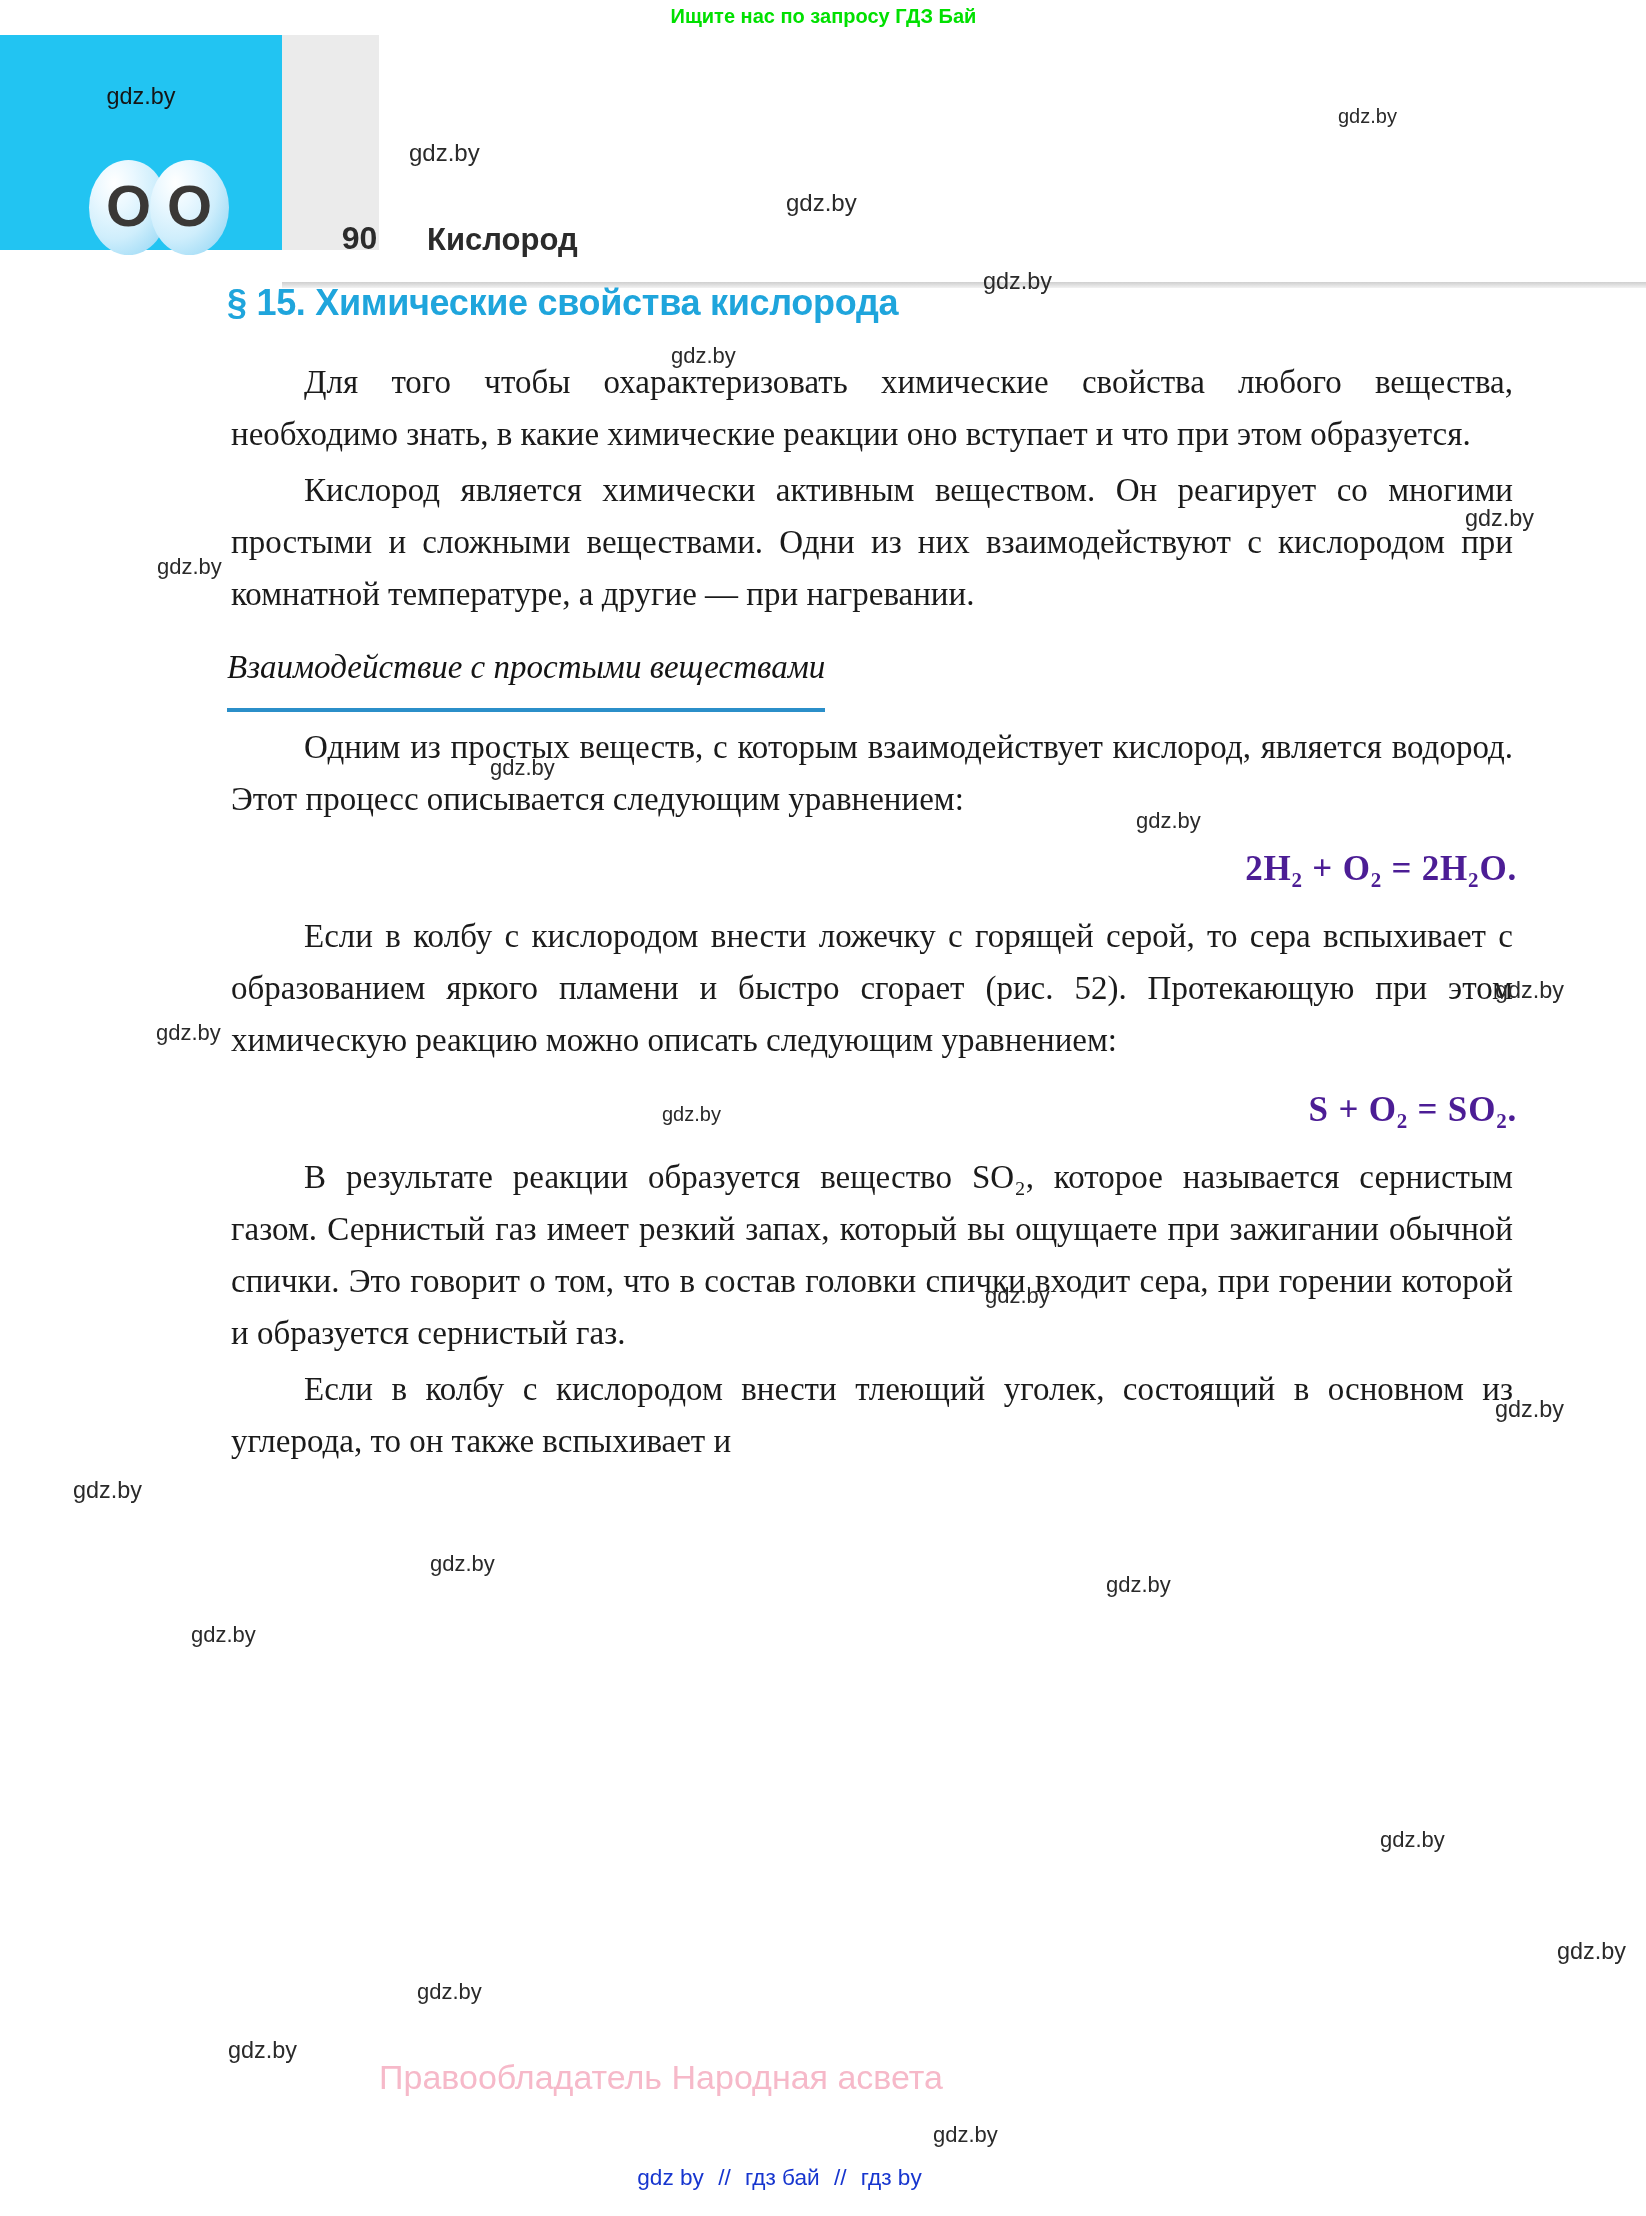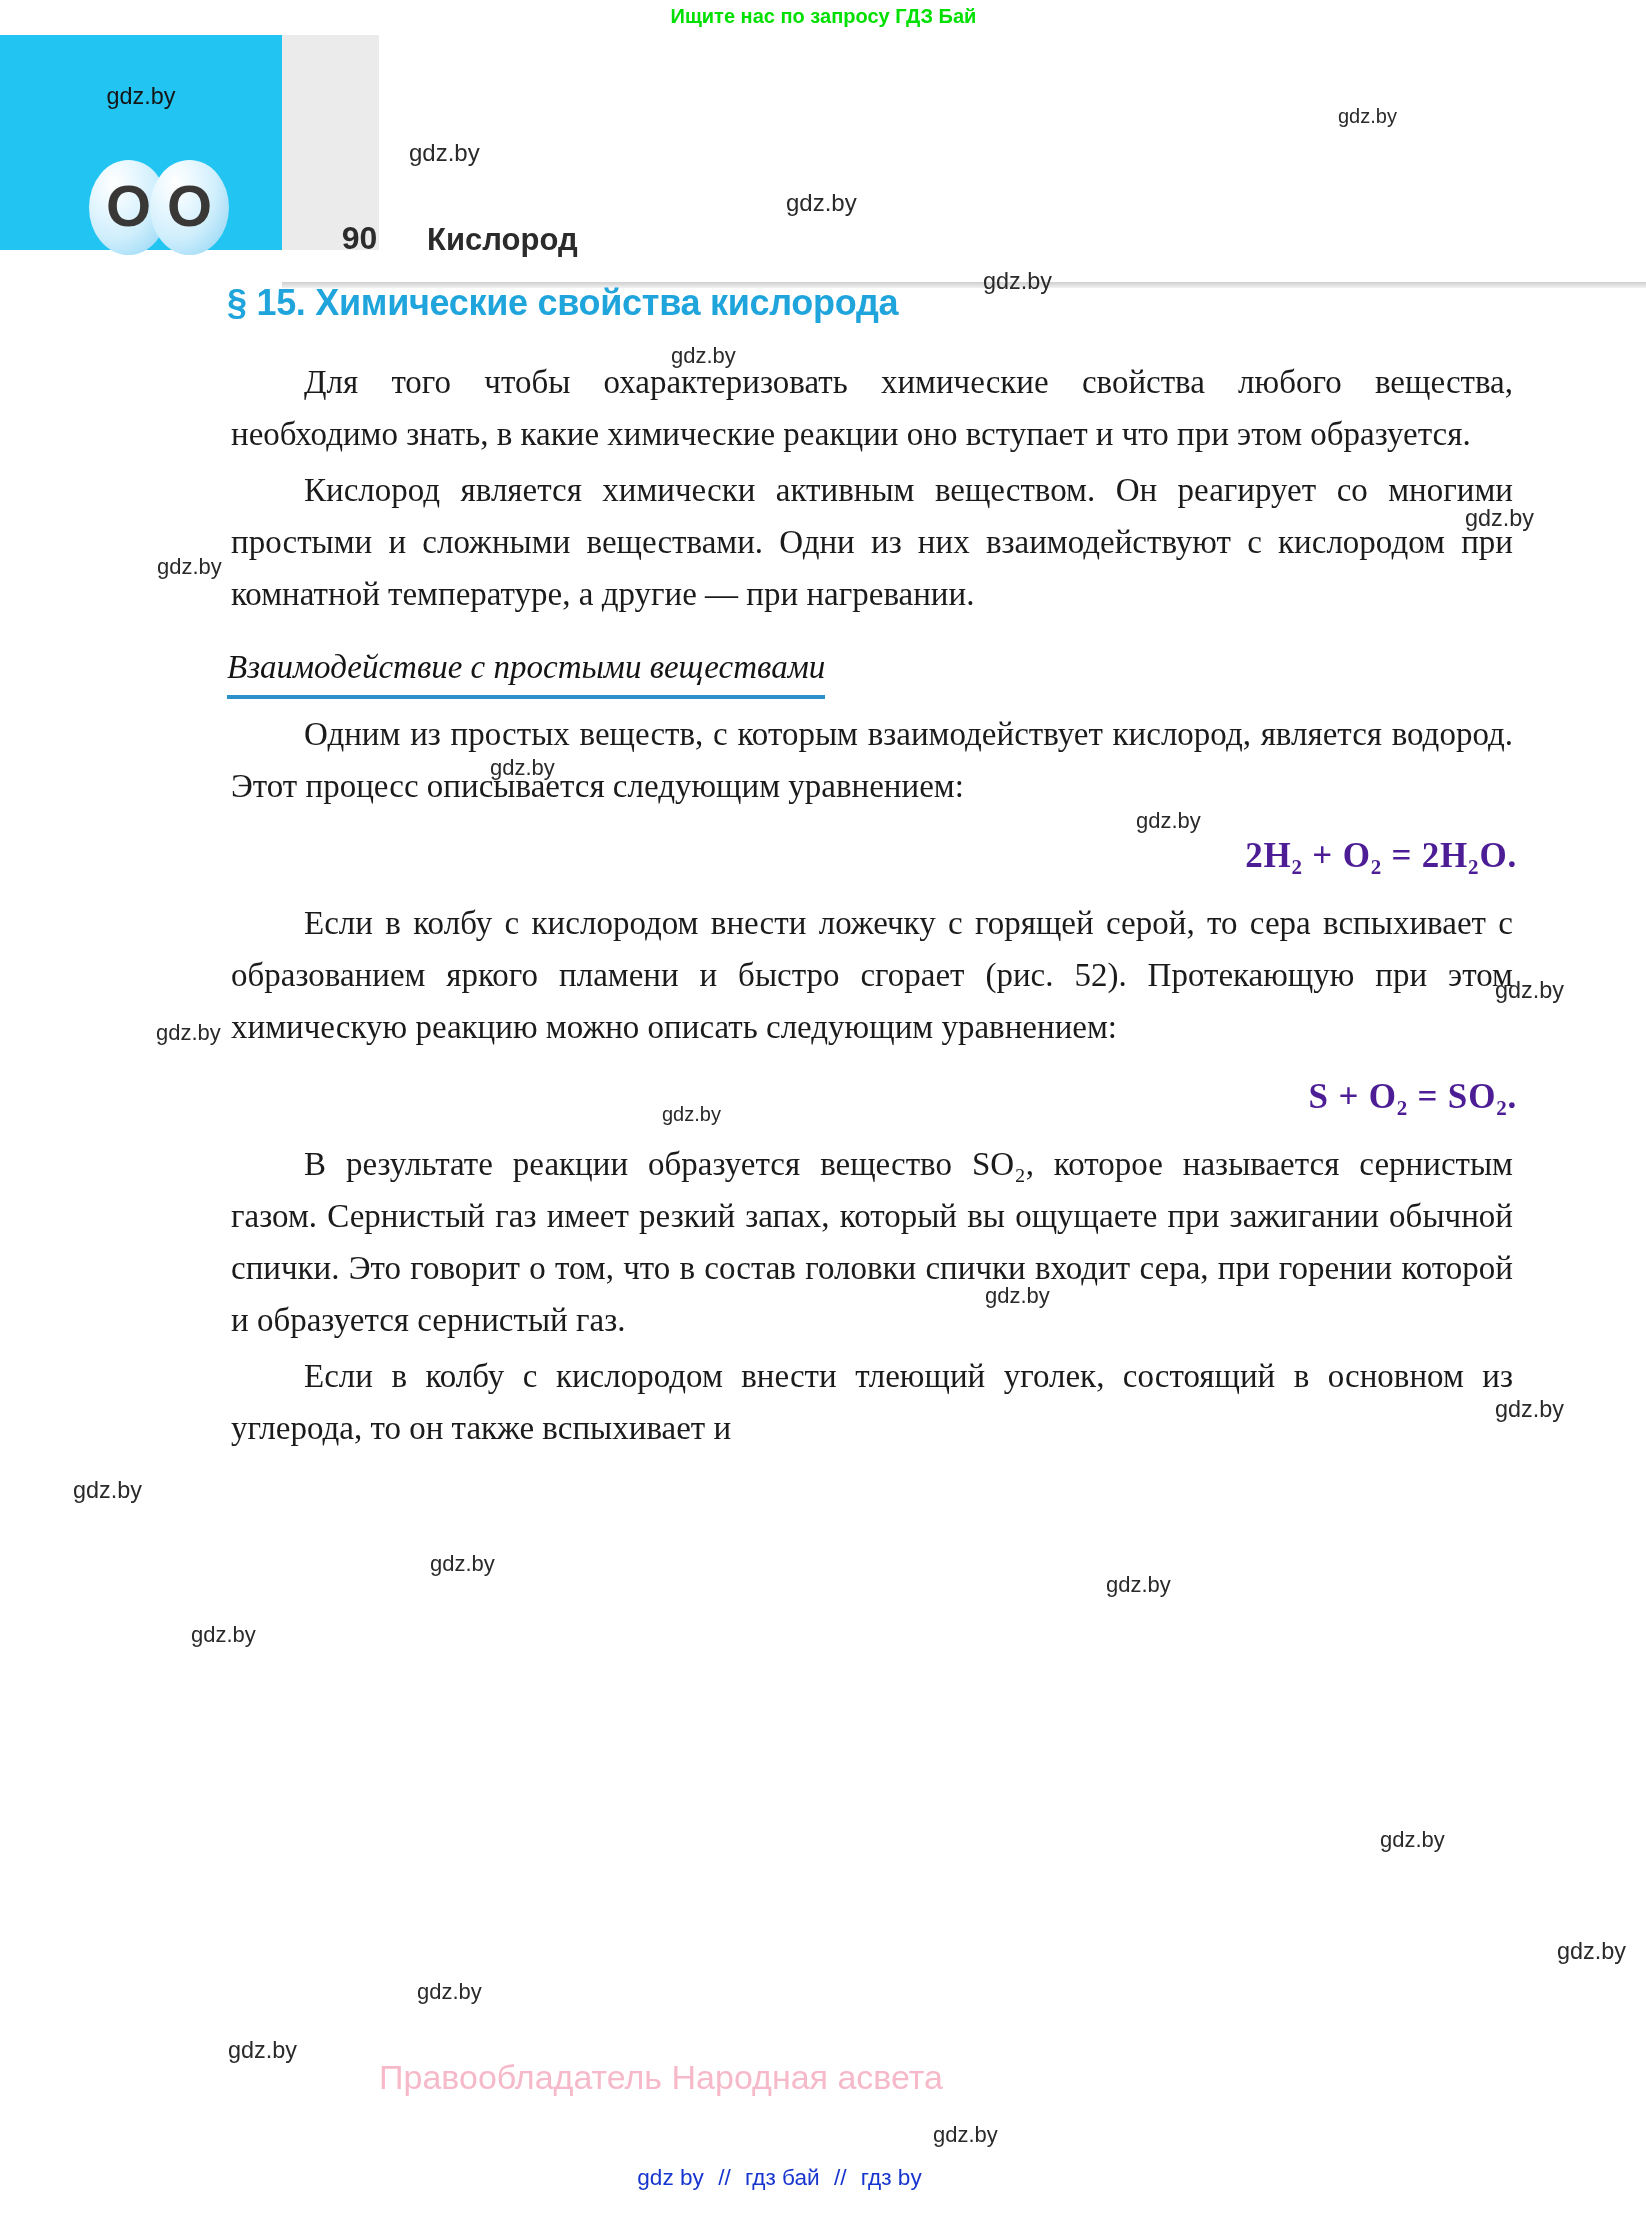--- a/index.html
+++ b/index.html
@@ -152,21 +152,21 @@
     font-family: "Liberation Serif", serif;
   }
   .sub-heading {
     margin: 21px 0 4.8px 0;
     font-style: italic;
     font-size: 33px;
     line-height: 45px;
     color: #141414;
     display: inline-block;
     border-bottom: 4.8px solid #2b8fc9;
-    padding-bottom: 5px;
+    padding-bottom: 18px;
     font-family: "Liberation Serif", serif;
   }
   .equation {
     text-align: right;
     font-size: 35px;
     font-weight: 700;
     color: #4c1d95;
     margin: 24px 0 21px 0;
     letter-spacing: 0.8px;
     font-family: "Liberation Serif", serif;

